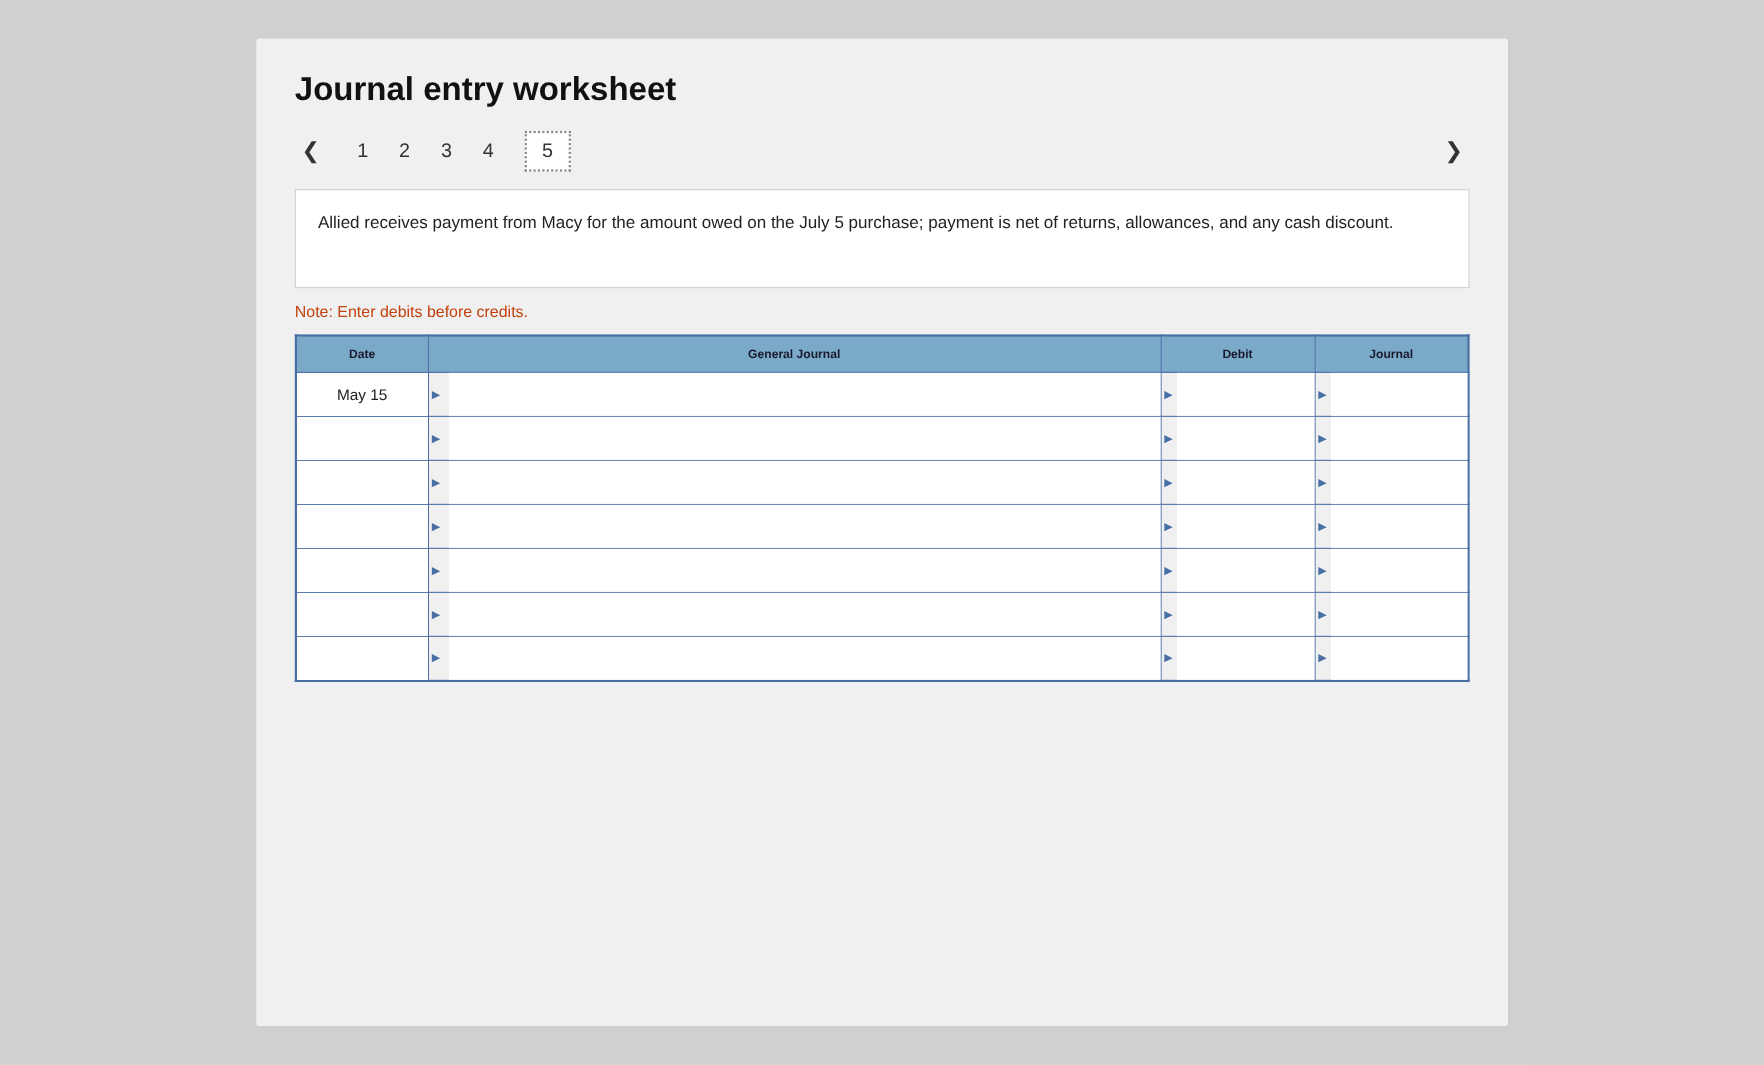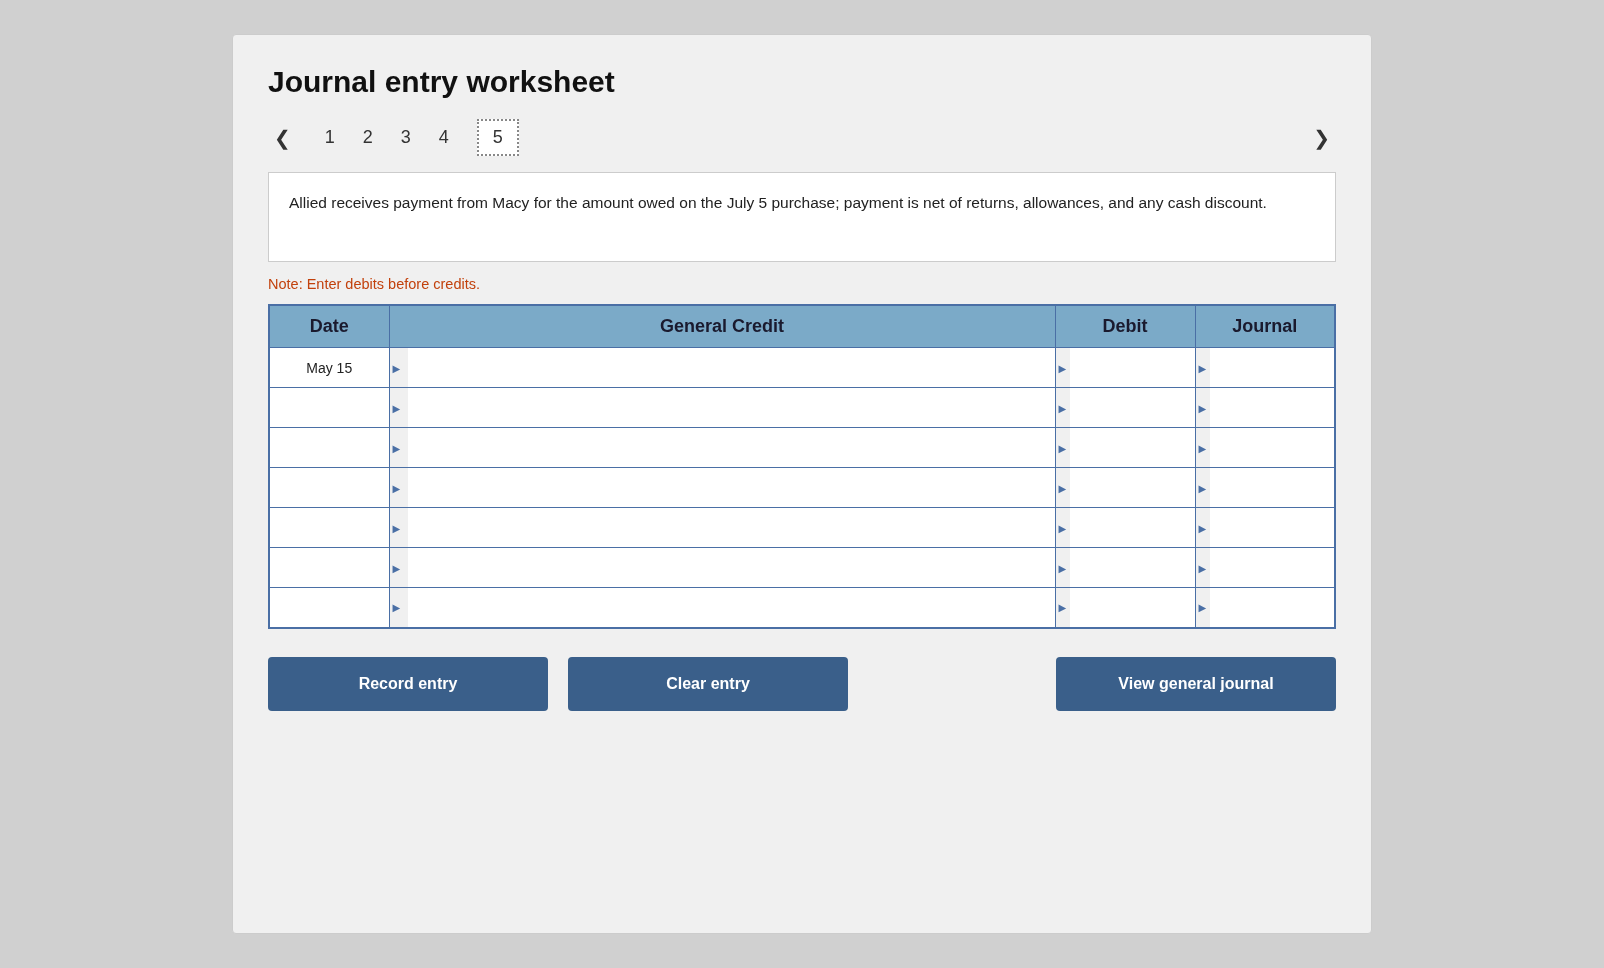--- a/index.html
+++ b/index.html
@@ -69,21 +69,21 @@
     .journal-table {
       width: 100%;
       border-collapse: collapse;
       border: 2px solid #4a6fa5;
       margin-bottom: 28px;
     }
     .journal-table thead tr th {
       background: #7baac8;
       color: #1a1a2e;
       font-weight: bold;
-      font-size: 18px;
+      font-size: 11px;
       padding: 10px 8px;
       border: 1px solid #4a6fa5;
       text-align: center;
     }
     .journal-table tbody tr td {
       border: 1px solid #4a6fa5;
       height: 40px;
       padding: 0;
       position: relative;
       margin-left: 48px;
@@ -171,21 +171,21 @@
   <div class="description-box">
     <span>Allied receives payment from Macy for the amount owed on the July 5 purchase; payment is net of returns, allowances, and any cash discount.</span>
   </div>
 
   <div class="note">Note: Enter debits before credits.</div>
 
   <table class="journal-table">
     <thead>
       <tr>
         <th class="col-date">Date</th>
-        <th class="col-gj">General Credit</th>
+        <th class="col-gj">General Journal</th>
         <th class="col-debit">Debit</th>
         <th class="col-credit">Journal</th>
       </tr>
     </thead>
     <tbody id="table-body">
     <tr>
           <td class="date-cell col-date">May 15</td>
           <td class="col-gj has-arrow general-journal-cell"><input type="text" style=""></td>
           <td class="col-debit has-arrow debit-cell"><input type="text" style=""></td>
           <td class="col-credit has-arrow credit-cell"><input type="text" style=""></td>
@@ -222,18 +222,13 @@
         </tr>
         <tr>
           <td class="date-cell col-date"></td>
           <td class="col-gj has-arrow general-journal-cell"><input type="text" style=""></td>
           <td class="col-debit has-arrow debit-cell"><input type="text" style=""></td>
           <td class="col-credit has-arrow credit-cell"><input type="text" style=""></td>
         </tr>
       </tbody>
   </table>
 
-  <div class="buttons-row">
-    <button class="btn btn-record">Record entry</button>
-    <button class="btn btn-clear">Clear entry</button>
-    <button class="btn btn-view">View general journal</button>
-  </div>
 </div>
 
 </body></html>

